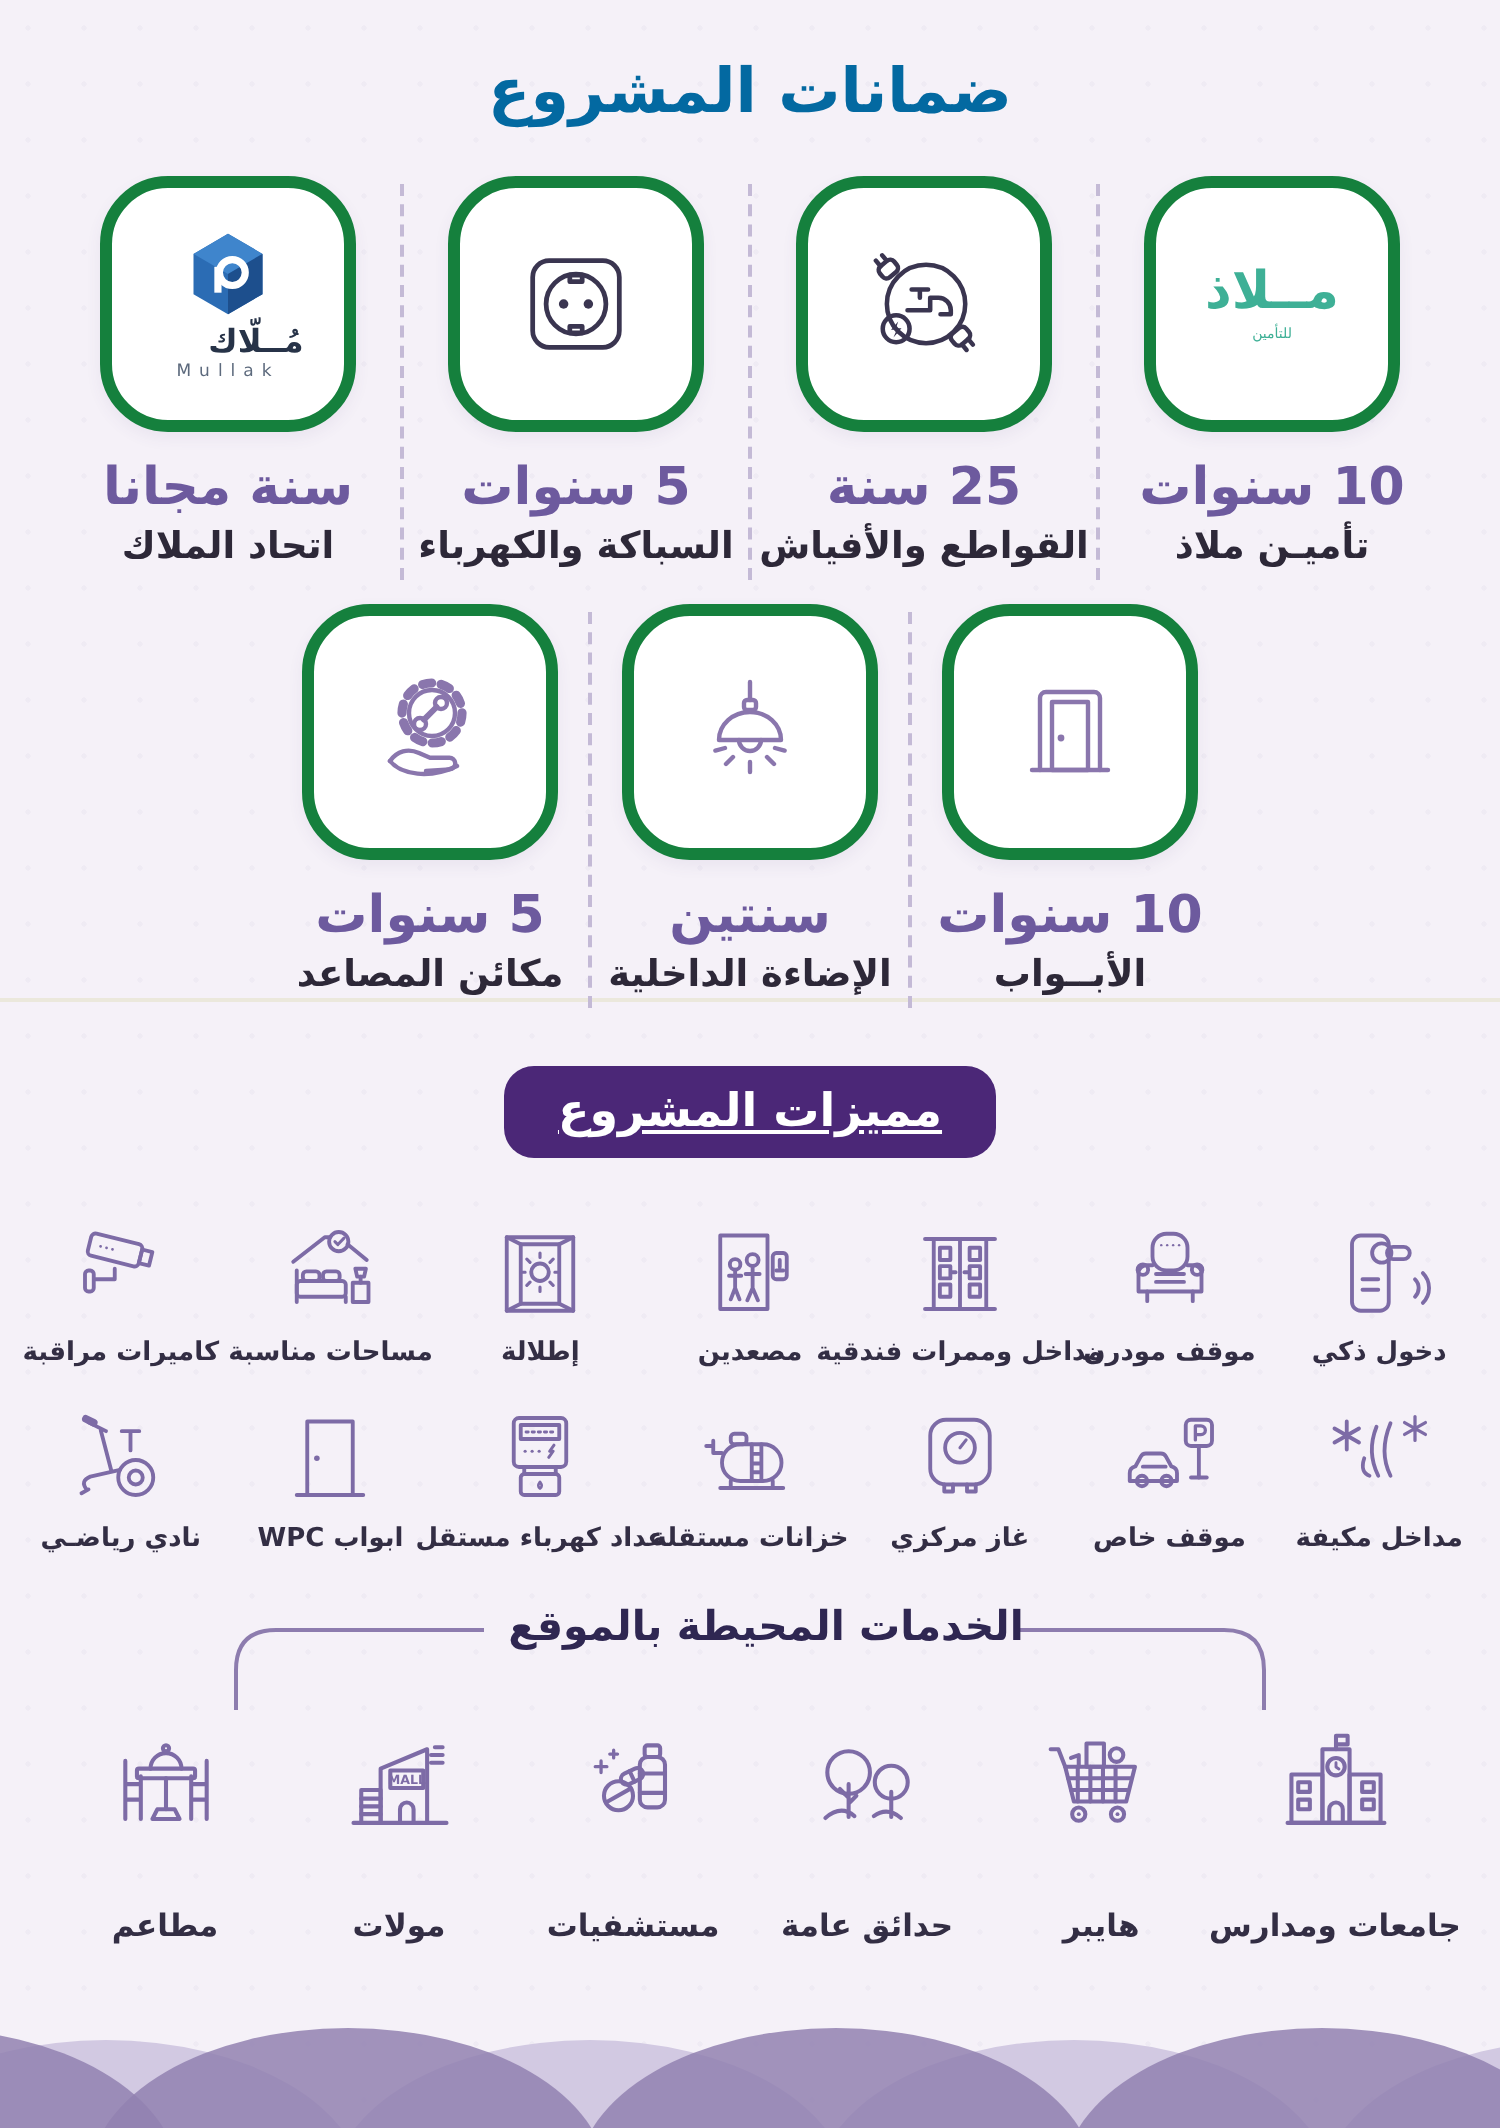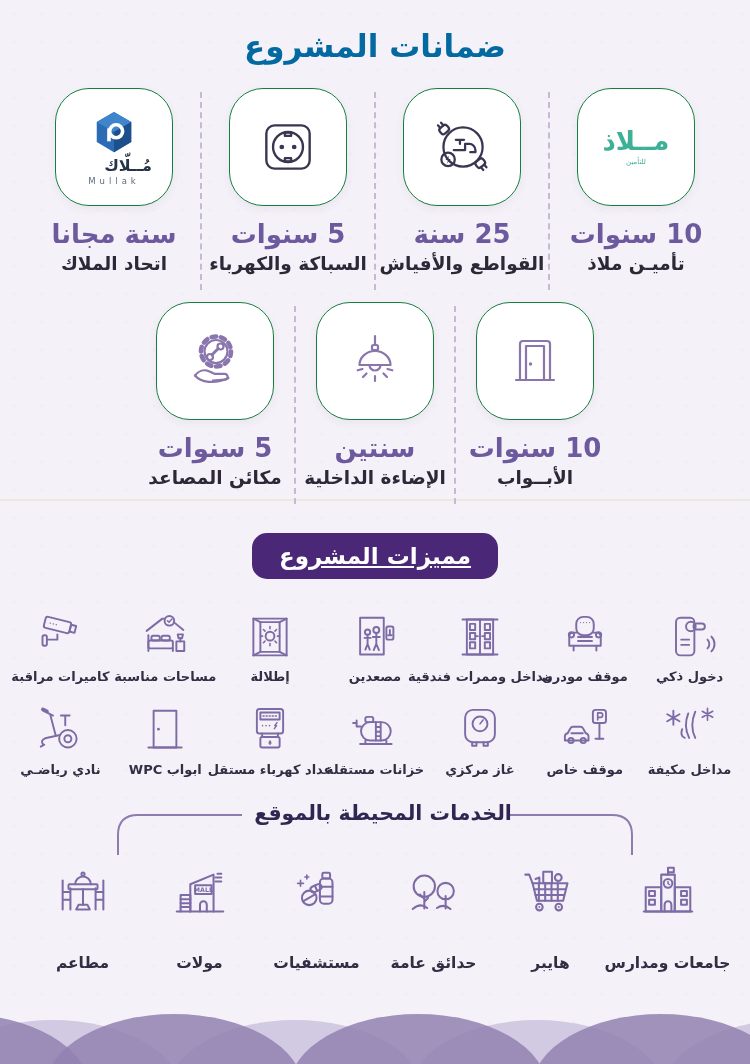--- a/index.html
+++ b/index.html
@@ -12,21 +12,21 @@
     direction:rtl;
   }
   
   .sec1{padding-top:28px;height:499px;box-sizing:border-box;}
   .sec-title{margin:0;text-align:center;font-size:31px;font-weight:bold;color:#0369a1;}
   .g-row{display:flex;justify-content:center;align-items:flex-start;margin-top:24px;}
   .g-row1{padding:0 28px;}
   .g-col{flex:1;display:flex;flex-direction:column;align-items:center;min-width:0;}
   .g-col-fixed{width:158px;flex:none;}
   .g-card{
-    width:116px;height:116px;background:#ffffff;border:1px solid #15803d;border-radius:34px;
+    width:116px;height:116px;background:#ffffff;border:6px solid #15803d;border-radius:34px;
     display:flex;align-items:center;justify-content:center;
     box-shadow:0 3px 8px rgba(90,70,130,.07);
   }
   .g-value{margin-top:13px;font-size:26px;font-weight:bold;color:#6d5a9e;line-height:1.2;white-space:nowrap;}
   .g-label{margin-top:2px;font-size:18.5px;font-weight:bold;color:#2d2838;line-height:1.3;white-space:nowrap;}
   .g-sep{width:0;border-left:2px dashed #c4bad6;height:198px;margin-top:4px;}
   .ic-dark{color:#3a3550;}
   .ic-purple{color:#8a76ad;}
   .malath{display:flex;flex-direction:column;align-items:center;line-height:1;}
   .malath-main{color:#3eb096;font-size:26px;font-weight:bold;}

